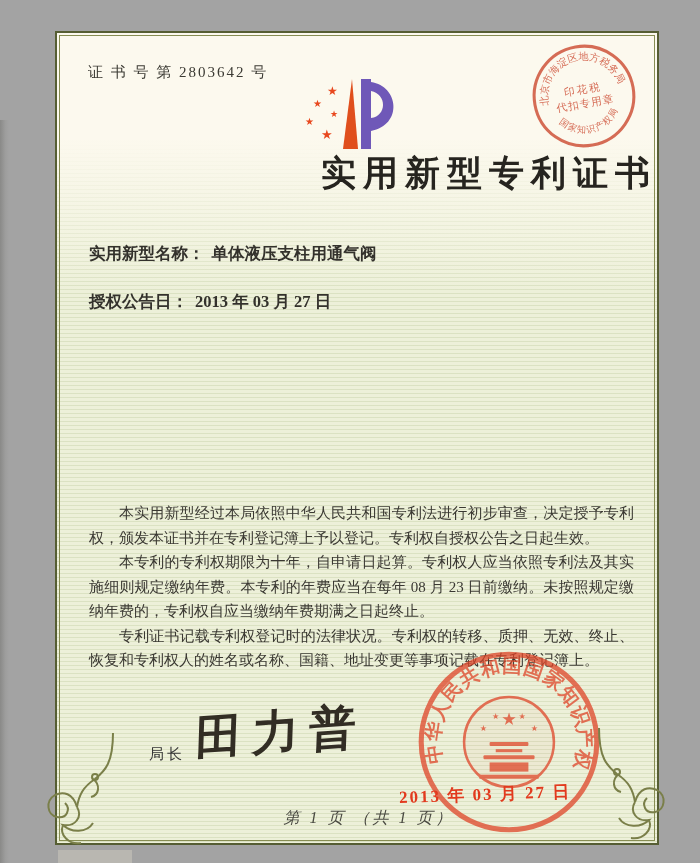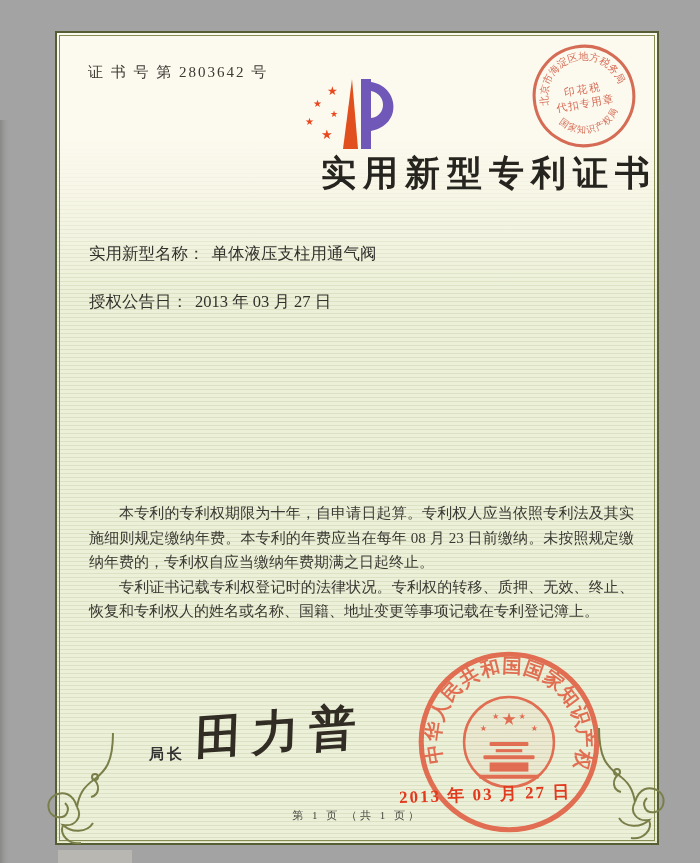--- a/index.html
+++ b/index.html
@@ -31,40 +31,40 @@
   .abs{position:absolute;}
   
   .cert-no{left:31px;top:30px;font-size:15px;letter-spacing:2px;color:#3b3a33;}
   .stamp-tax{left:466px;top:2px;width:122px;height:122px;}
   .logo{left:242px;top:44px;width:104px;height:78px;}
   .title{
     left:0;top:117px;width:100%;text-align:right;
     font-size:35px;font-weight:bold;letter-spacing:7px;color:#26241f;
   }
   
-  .fields{left:32px;top:209px;width:540px;font-size:16.5px;}
+  .fields{left:32px;top:209px;width:540px;font-size:16.5px;font-weight:bold;}
   .field-row{height:24px;line-height:24px;margin-bottom:24px;white-space:nowrap;}
   .field-row .v{margin-left:7px;}
   
   .body-text{left:32px;top:468px;width:545px;font-size:15px;line-height:24.5px;
     text-align:justify;color:#3a3832;}
   .body-text p{margin:0;text-indent:2em;}
   
-  .signer-label{left:92px;top:712px;font-size:15px;letter-spacing:3px;color:#333;font-weight:bold;}
+  .signer-label{left:92px;top:712px;font-size:15px;letter-spacing:3px;color:#333;}
   .signature{
     left:138px;top:668px;font-size:47px;color:#322d24;letter-spacing:10px;
     transform:rotate(-4deg) skewX(-6deg);font-weight:bold;
   }
   .seal-sipo{left:355px;top:612px;width:194px;height:194px;opacity:.9;}
   .seal-date{
     left:342px;top:750px;font-size:17px;font-weight:bold;color:#e23a1e;
     letter-spacing:2px;transform:rotate(-2deg);white-space:nowrap;
   }
-  .footer-page{left:0;top:775px;width:100%;text-align:center;font-size:11px;
-    letter-spacing:3px;color:#4a4a42;}
+  .footer-page{left:12px;top:775px;width:100%;text-align:center;font-size:16px;
+    letter-spacing:3px;color:#4a4a42;font-style:italic;}
   .flourish-l{left:-16px;top:700px;width:100px;height:118px;}
   .flourish-r{right:-14px;top:690px;width:100px;height:128px;transform:scaleX(-1);}
 </style>
 </head>
 <body>
 
 <div class="page">
 
   <div class="frame">
 
@@ -106,20 +106,21 @@
     <div class="abs fields">
       <div class="field-row">
         <span>实用新型名称：</span><span class="v">单体液压支柱用通气阀</span>
       </div>
       <div class="field-row">
         <span>授权公告日：</span><span class="v">2013 年 03 月 27 日</span>
       </div>
     </div>
 
     <div class="abs body-text">
+      <p>本实用新型经过本局依照中华人民共和国专利法进行初步审查，决定授予专利权，颁发本证书并在专利登记簿上予以登记。专利权自授权公告之日起生效。</p>
       <p>本专利的专利权期限为十年，自申请日起算。专利权人应当依照专利法及其实施细则规定缴纳年费。本专利的年费应当在每年 08 月 23 日前缴纳。未按照规定缴纳年费的，专利权自应当缴纳年费期满之日起终止。</p>
       <p>专利证书记载专利权登记时的法律状况。专利权的转移、质押、无效、终止、恢复和专利权人的姓名或名称、国籍、地址变更等事项记载在专利登记簿上。</p>
     </div>
 
     <div class="abs signer-label">局长</div>
     <div class="abs signature">田力普</div>
 
     <svg class="abs seal-sipo" viewBox="0 0 190 190">
       <g fill="#de4326" opacity="0.82" font-family="'Liberation Serif',serif">
         <circle cx="95" cy="95" r="86" fill="none" stroke="#de4326" stroke-width="5"></circle>

